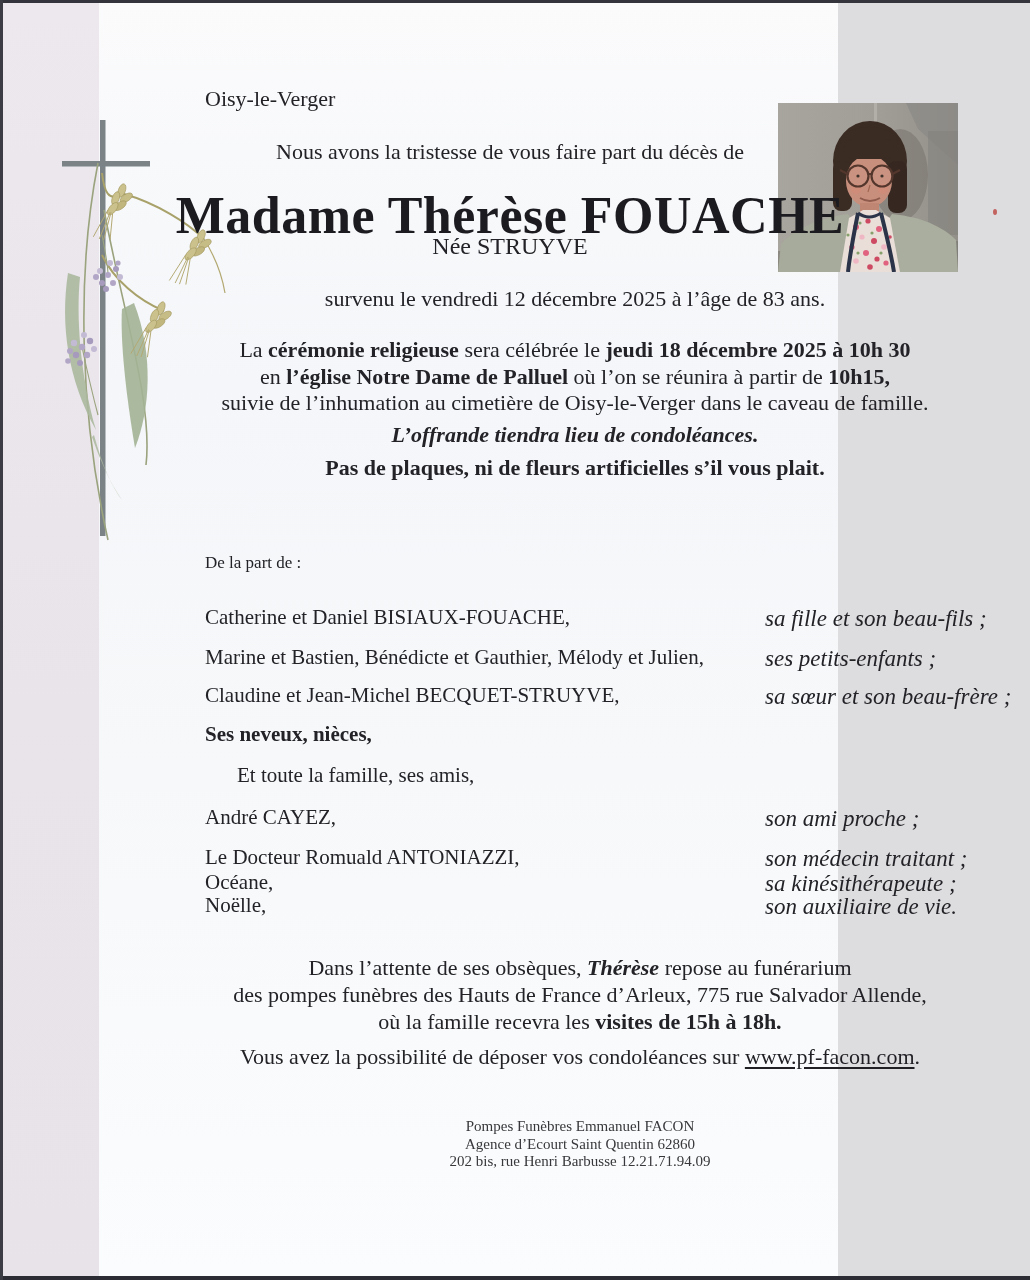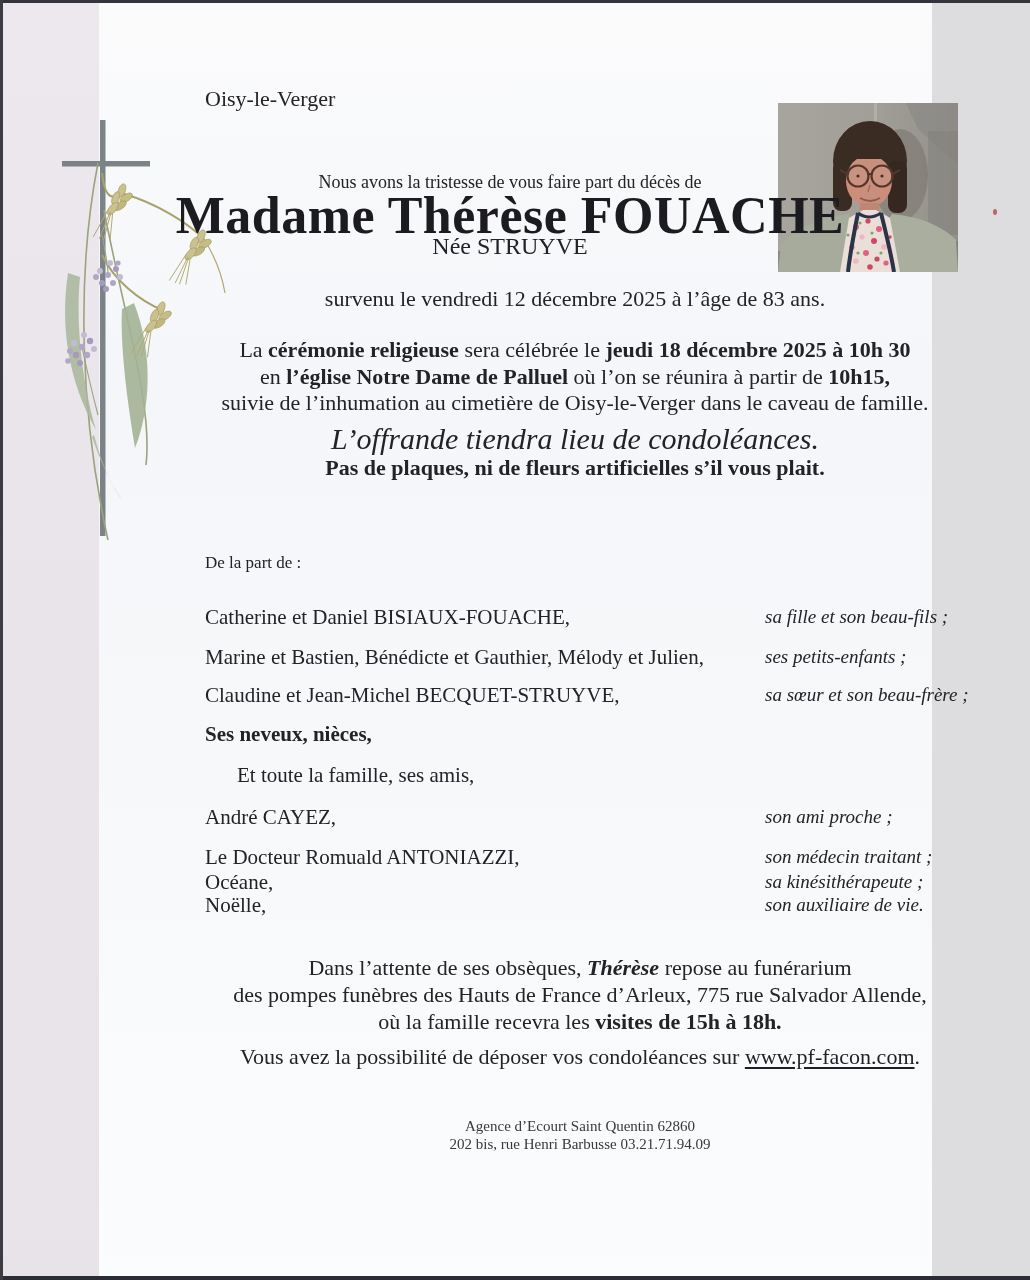--- a/index.html
+++ b/index.html
@@ -3,44 +3,44 @@
 <meta charset="utf-8">
 <style>
   html,body{margin:0;padding:0;}
   body{
     width:1030px;height:1280px;overflow:hidden;
     background:#dddde0;
     font-family:"Liberation Serif","DejaVu Serif",serif;
     color:#232327;
   }
   .scan{
-    position:relative;width:932px;height:1280px;
+    position:relative;width:838px;height:1280px;
     background:linear-gradient(180deg,#fbfbfc 0%,#f4f6f9 30%,#f6f8fa 60%,#fbfcfd 100%);
   }
   .left-strip{position:absolute;left:0;top:0;width:99px;height:1280px;
     background:linear-gradient(180deg,#ece8ee 0%,#e8e4ea 55%,#e7e3e9 100%);}
   .edge-top{position:absolute;left:0;top:0;width:1030px;height:3px;background:#34343c;}
   .edge-bottom{position:absolute;left:0;bottom:0;width:1030px;height:4px;background:#2c2c34;}
   .edge-left{position:absolute;left:0;top:0;width:3px;height:1280px;background:#3c3c44;}
 
   .abs{position:absolute;}
   .center{text-align:center;}
 
   .city{left:205px;top:86px;font-size:22px;}
-  .intro{left:160px;top:139px;width:700px;font-size:18px;margin-top:33px;}
+  .intro{left:160px;top:139px;width:700px;font-size:22px;}
   .title{left:160px;top:186px;width:700px;font-size:52px;font-weight:bold;color:#1c1c20;letter-spacing:.5px;}
   .maiden{left:160px;top:233px;width:700px;font-size:24px;font-weight:normal;}
   .death{left:160px;top:286px;width:830px;font-size:22px;}
   .ceremony{left:160px;top:337px;width:830px;font-size:22px;line-height:26.5px;}
-  .offering{left:160px;top:422px;width:830px;font-size:30px;font-weight:normal;font-style:italic;}
+  .offering{left:160px;top:422px;width:830px;font-size:22px;font-weight:bold;font-style:italic;}
   .noflowers{left:160px;top:455px;width:830px;font-size:22px;font-weight:bold;}
   .from-label{left:205px;top:553px;font-size:17px;}
   .family{left:205px;top:603px;width:760px;height:330px;}
   .family .row{position:absolute;left:0;width:760px;font-size:21px;white-space:nowrap;}
-  .family .rel{position:absolute;left:560px;top:1px;font-size:19px;font-style:italic;white-space:nowrap;}
+  .family .rel{position:absolute;left:560px;top:1px;font-size:23px;font-style:italic;white-space:nowrap;}
   .r0{top:2px;} .r1{top:42px;} .r2{top:80px;} .r3{top:119px;font-weight:bold;} .r4{top:160px;margin-left:32px;}
   .r5{top:202px;} .r6{top:242px;} .r7{top:267px;} .r8{top:290px;}
   .wait{left:160px;top:954px;width:840px;font-size:22px;line-height:27px;}
   .condolences{left:160px;top:1044px;width:840px;font-size:22px;}
   .condolences .link{text-decoration:underline;text-underline-offset:3px;color:#1f1f24;cursor:pointer;}
   .footer{left:160px;top:1118px;width:840px;font-size:15px;line-height:17.5px;color:#38383c;}
   b{font-weight:bold;}
   .bi{font-weight:bold;font-style:italic;}
 
   .decoration{left:38px;top:115px;}
@@ -207,16 +207,17 @@
     <div><span>Dans l’attente de ses obsèques, </span><span class="bi">Thérèse</span><span> repose au funérarium</span></div>
     <div>des pompes funèbres des Hauts de France d’Arleux, 775 rue Salvador Allende,</div>
     <div><span>où la famille recevra les </span><b>visites de 15h à 18h.</b></div>
   </div>
 
   <div class="abs condolences center">
     <span>Vous avez la possibilité de déposer vos condoléances sur </span><a class="link">www.pf-facon.com</a><span>.</span>
   </div>
 
   <div class="abs footer center">
+    <div>Pompes Funèbres Emmanuel FACON</div>
     <div>Agence d’Ecourt Saint Quentin 62860</div>
-    <div>202 bis, rue Henri Barbusse 03.21.71.94.09</div>
+    <div>202 bis, rue Henri Barbusse 12.21.71.94.09</div>
   </div>
 </div>
 
 </body></html>

